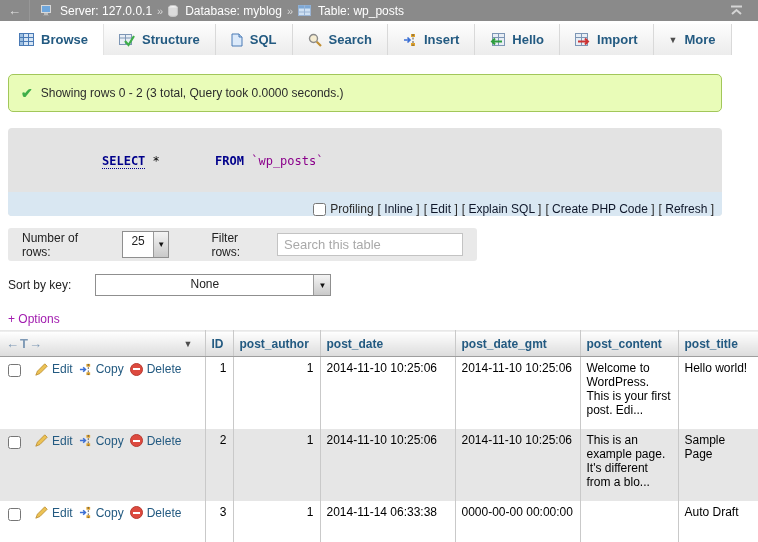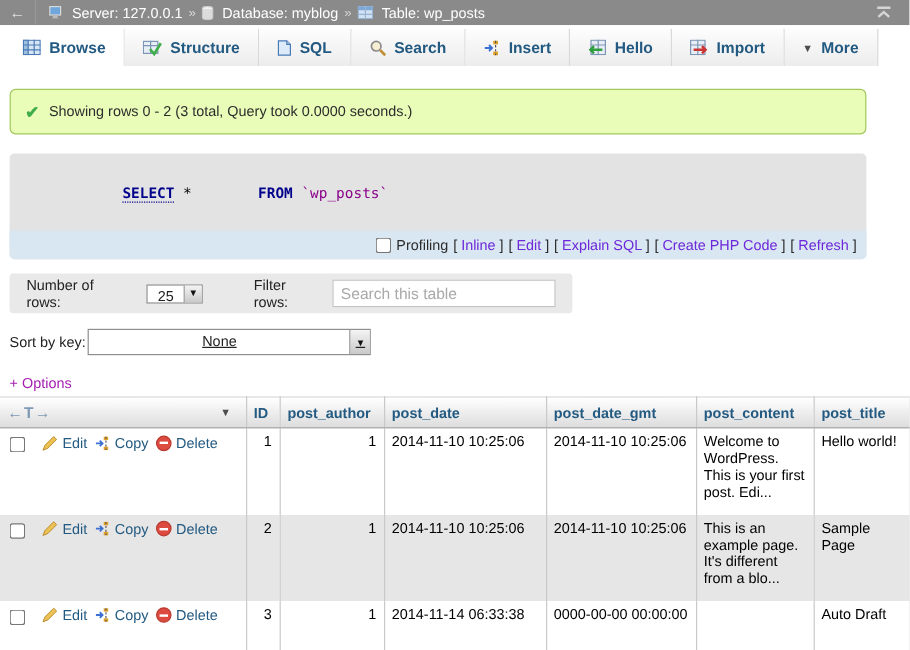--- a/index.html
+++ b/index.html
@@ -60,36 +60,36 @@
   .sqlline {
     position:absolute; top:26px; left:46px;
     font-family:"DejaVu Sans Mono", monospace; font-size:12px;
   }
   .sql-kw { color:#00008b; font-weight:bold;margin-left:48px; }
   .sql-kw.dotted { border-bottom:1px dotted #00008b; cursor:help; }
   .sql-id { color:#8b008b; }
   .queryfooter {
     position:absolute; bottom:0; left:0; width:100%; height:24px;
     background:#d9e7f2; border-radius:0 0 4px 4px;
-    display:flex; align-items:center; justify-content:flex-end;
+    display:flex; align-items:flex-end; justify-content:flex-end;
     padding-right:8px; color:#2b2b2b;
   }
   .queryfooter input { margin-right:4px; }
   .queryfooter .grp { margin-left:4px; }
-  .queryfooter a { color:#6d28d9; }
+  .queryfooter a { color:#0f172a; }
   .queryfooter .br { color:#2b2b2b; }
 
   
   .rowctl {
     position:absolute; top:228px; left:8px; width:469px; height:33px;
     background:#e9e9e9; border-radius:3px;
     display:flex; align-items:center; padding:0 14px; color:#222;
   }
   .xsel {
-    display:inline-flex; align-items:stretch; height:16px;
+    display:inline-flex; align-items:stretch; height:27px;
     border:1px solid #8f8f8f; background:#fff; cursor:pointer;
   }
   .xsel-val { padding:2px 8px 0 8px; }
   .xsel-btn {
     width:17px; display:flex; align-items:center; justify-content:center;
     background:linear-gradient(#f4f4f4,#c9c9c9); border-left:1px solid #9a9a9a;
     font-size:8px; color:#111;
   }
   .rowctl .xsel { margin-left:14px; width:47px; }
   .rowctl .xsel .xsel-val { flex:1; }
@@ -97,21 +97,21 @@
   .filter-input {
     margin-left:8px; width:186px; height:23px;
     border:1px solid #c3c3c3; padding:0 6px; font-size:13px; color:#333;
     font-family:"Liberation Sans", sans-serif;
   }
   .filter-input::placeholder { color:#a9a9a9; }
 
   .sortrow {
     position:absolute; top:274px; left:8px; display:flex; align-items:center; color:#222;text-align:center;
   }
-  .sortrow .xsel { margin-left:2px; width:236px; height:22px;text-decoration:underline; }
+  .sortrow .xsel { margin-left:24px; width:236px; height:22px; }
   .sortrow .xsel .xsel-val { flex:1; }
 
   .optionslink {
     position:absolute; top:312px; left:8px; color:#a21caf; cursor:pointer;
   }
 
   
   table.results {
     position:absolute; top:330px; left:0; width:758px;
     border-collapse:collapse; table-layout:fixed; font-size:12px;

